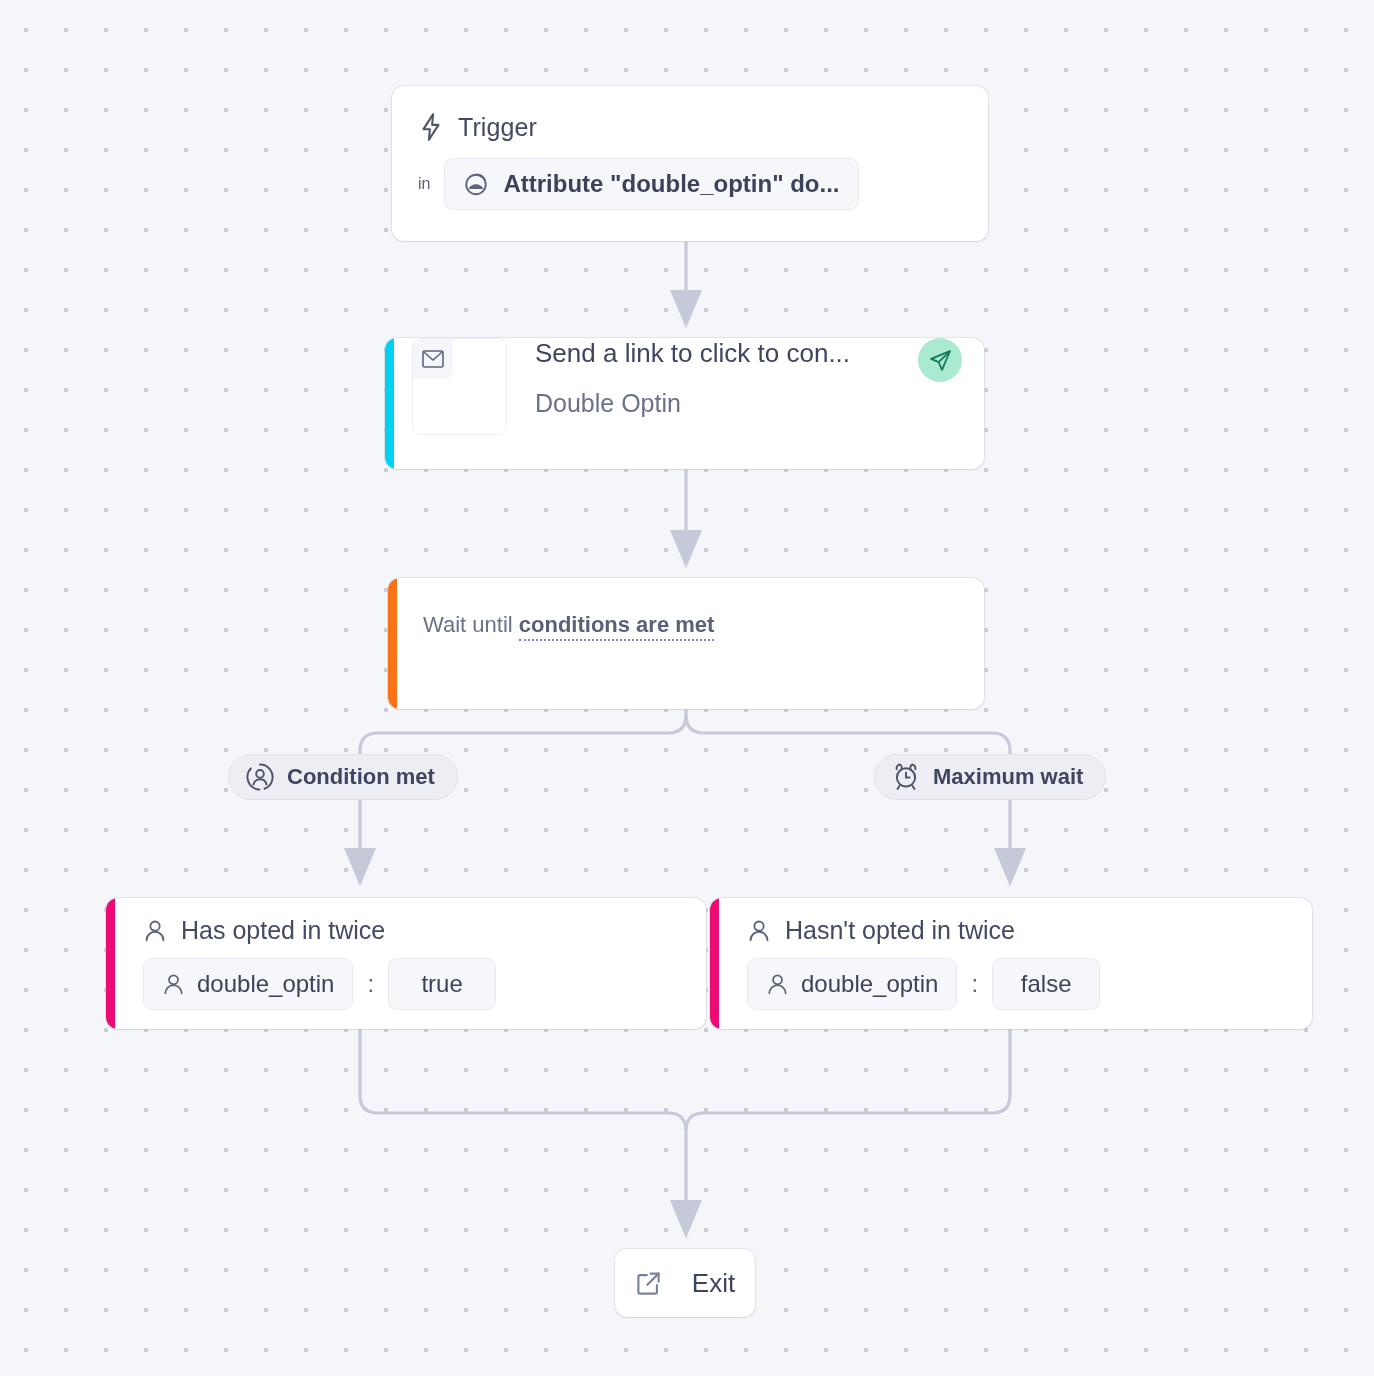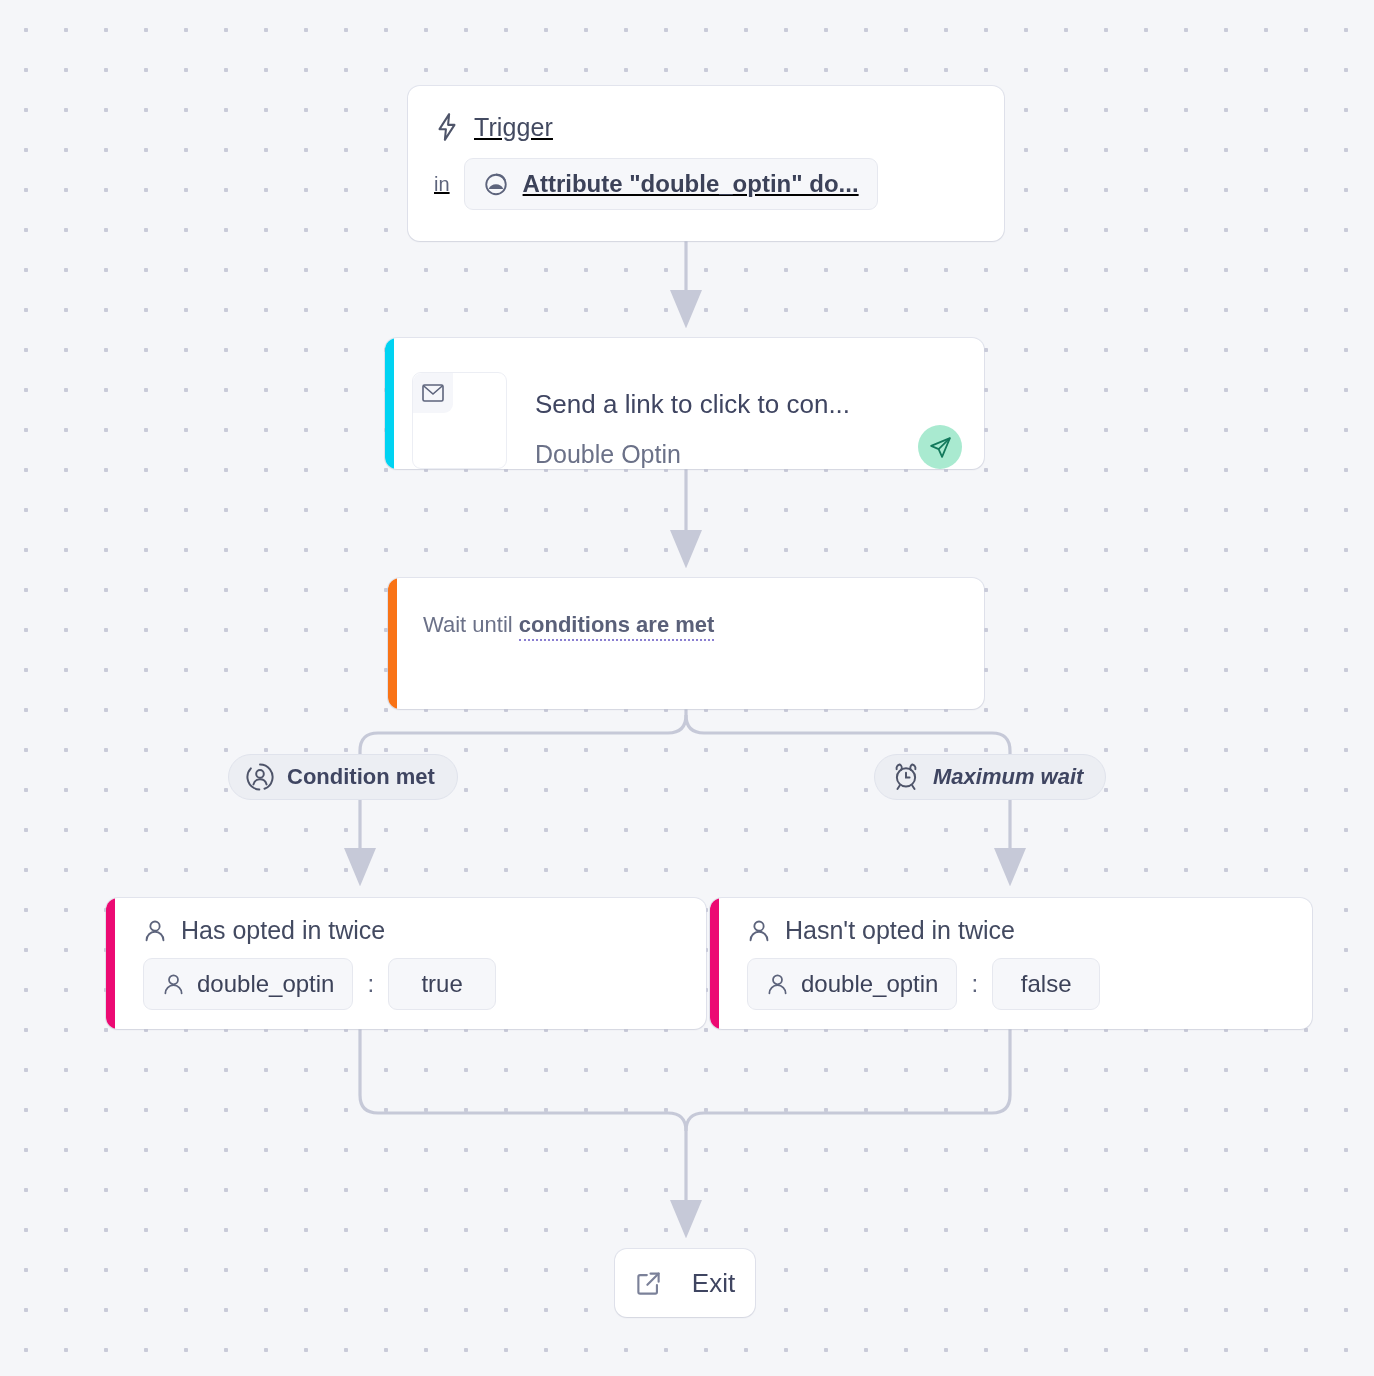--- a/index.html
+++ b/index.html
@@ -45,46 +45,45 @@
     position: absolute;
     left: 0;
     top: 0;
     bottom: 0;
     width: 9px;
     border-radius: 12px 0 0 12px;
   }
 
   
   #trigger-node {
-    left: 408px;
+    left: 392px;
     top: 86px;
     width: 596px;
     height: 155px;
     padding: 20px 26px;
-    text-decoration: underline;
   }
   .trigger-head {
     display: flex;
     align-items: center;
     gap: 14px;
     height: 42px;
   }
   .trigger-title {
     font-size: 25px;
     color: #434a61;
     letter-spacing: 0.1px;
   }
   .trigger-row {
     display: flex;
     align-items: center;
     gap: 14px;
     margin-top: 10px;
   }
   .trigger-in {
-    font-size: 20px;
+    font-size: 16px;
     color: #5d647c;
   }
   .attr-chip {
     display: flex;
     align-items: center;
     gap: 14px;
     background: #f6f7fa;
     border: 1px solid #e6e8ef;
     border-radius: 9px;
     padding: 11px 18px;
@@ -102,21 +101,21 @@
   #email-node {
     left: 385px;
     top: 338px;
     width: 599px;
     height: 131px;
   }
   .email-inner {
     position: absolute;
     left: 9px; right: 0; top: 0; bottom: 0;
     display: flex;
-    align-items: flex-end;
+    align-items: flex-start;
     padding: 0 22px 0 18px;
   }
   .email-thumb {
     width: 93px;
     height: 95px;
     background: #ffffff;
     border: 1px solid #eceef4;
     border-radius: 9px;
     flex: 0 0 auto;
     position: relative;
@@ -218,21 +217,21 @@
     border-radius: 23px;
     box-sizing: border-box;
   }
   .pill-label {
     font-size: 22px;
     font-weight: bold;
     color: #3f4561;
     white-space: nowrap;
   }
   #pill-condition-met { left: 228px; top: 754px; }
-  #pill-maximum-wait  { left: 874px; top: 754px; font-style: italic; }
+  #pill-maximum-wait  { left: 874px; top: 754px; }
 
   
   .cond-node {
     position: absolute;
     top: 898px;
     height: 131px;
   }
   #cond-left  { left: 62px;  width: 600px; margin-left: 44px; }
   #cond-right { left: 710px; width: 602px; }
 

